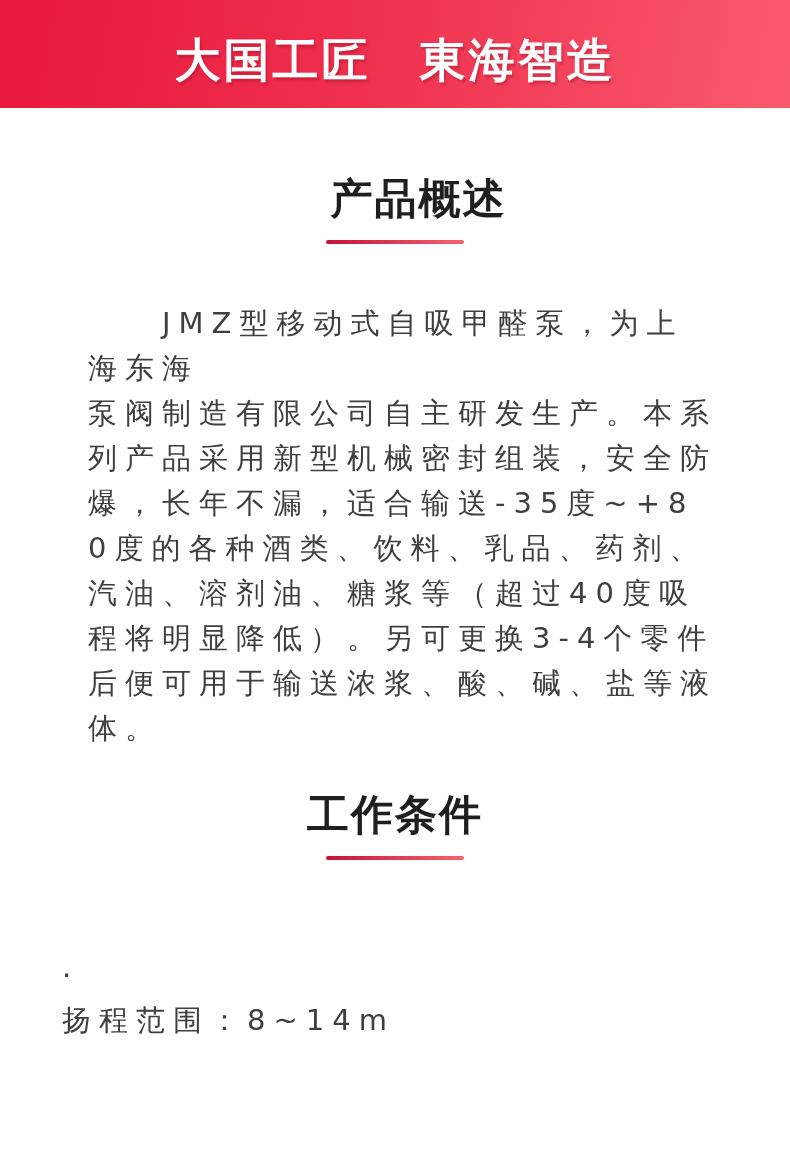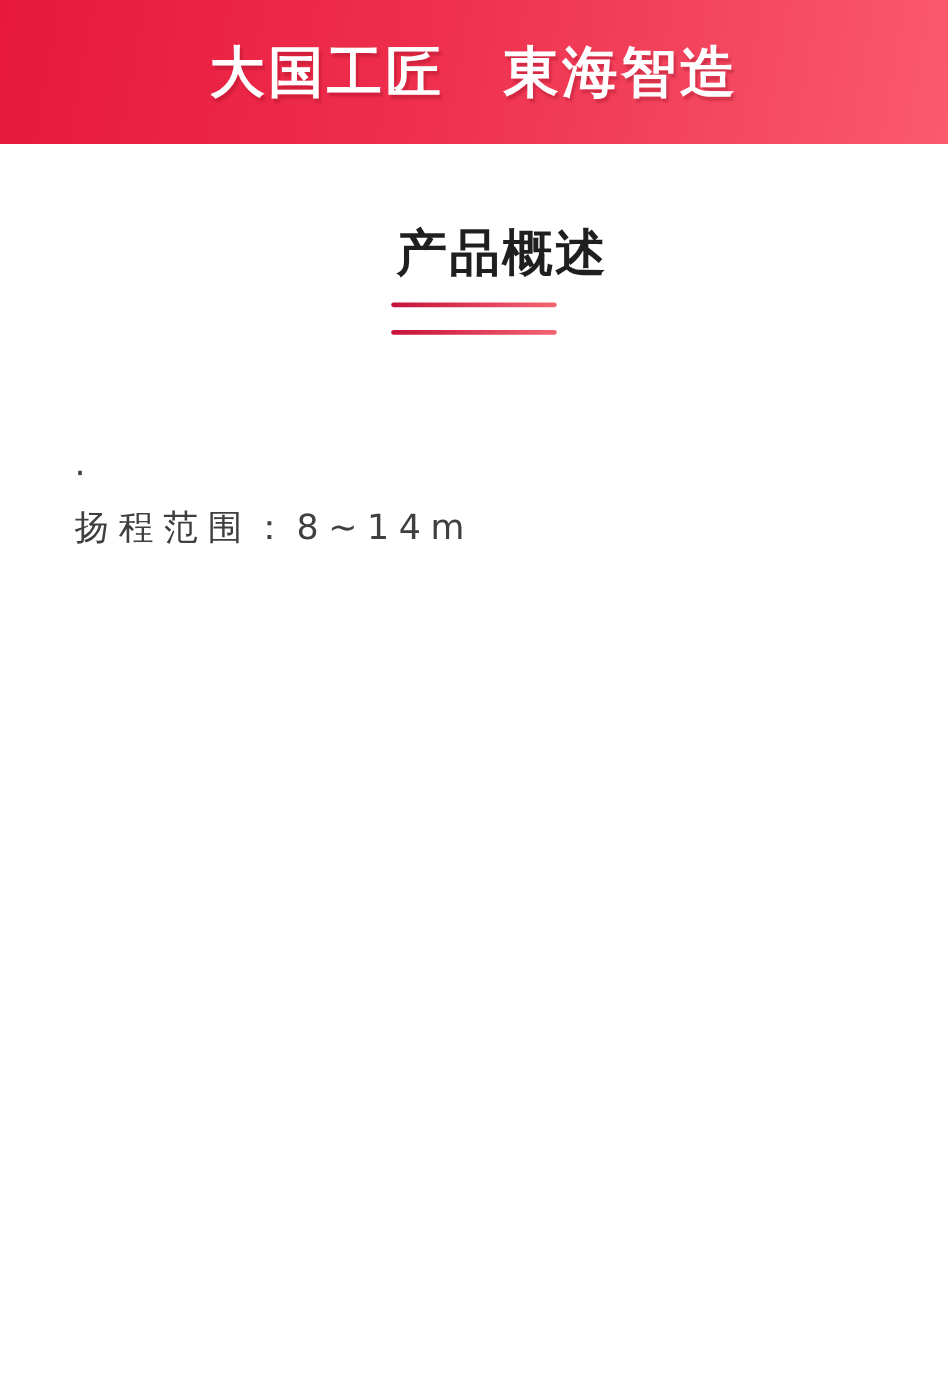--- a/index.html
+++ b/index.html
@@ -9,21 +9,21 @@
   }
   body {
     width: 790px;
     height: 1151px;
     overflow: hidden;
     font-family: "DejaVu Sans", "Liberation Sans", sans-serif;
   }
   
   .banner {
     width: 790px;
-    height: 120px;
+    height: 108px;
     background: linear-gradient(100deg, #e7183c 0%, #ee2f4d 45%, #fa5a6e 100%);
     text-align: center;
     overflow: hidden;
   }
   .banner-title {
     margin: 0;
     padding-top: 36px;
     font-size: 46px;
     line-height: 48px;
     font-weight: bold;
@@ -86,23 +86,33 @@
 
 <header class="banner">
   <h1 class="banner-title">大国工匠　東海智造</h1>
 </header>
 
 <main>
 
   <section>
     <h2 id="overview-title" class="section-title">产品概述</h2>
     <div class="title-underline"></div>
+    <p class="overview-paragraph">　　JMZ型移动式自吸甲醛泵，为上海东海
+泵阀制造有限公司自主研发生产。本系
+列产品采用新型机械密封组装，安全防
+爆，长年不漏，适合输送-35度~+8
+0度的各种酒类、饮料、乳品、药剂、
+汽油、溶剂油、糖浆等（超过40度吸
+程将明显降低）。另可更换3-4个零件
+后便可用于输送浓浆、酸、碱、盐等液
+体。</p>
   </section>
 
   <section>
+    <h2 id="conditions-title" class="section-title">工作条件</h2>
     <div class="title-underline"></div>
 
     <ul class="conditions-list">
       <li>
         <span class="bullet">·</span>
         <span>扬程范围：8~14m</span>
       </li>
 
     </ul>
   </section>

